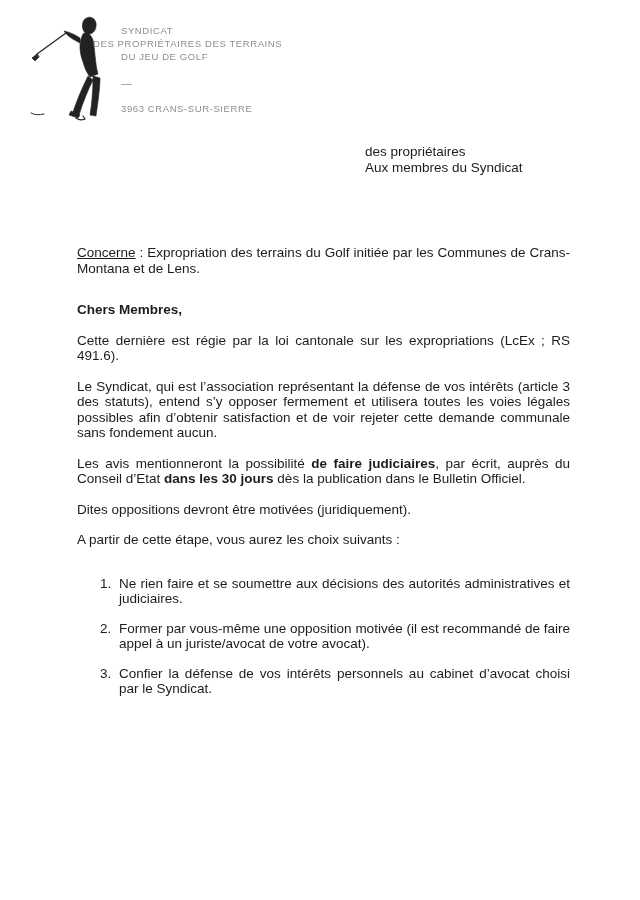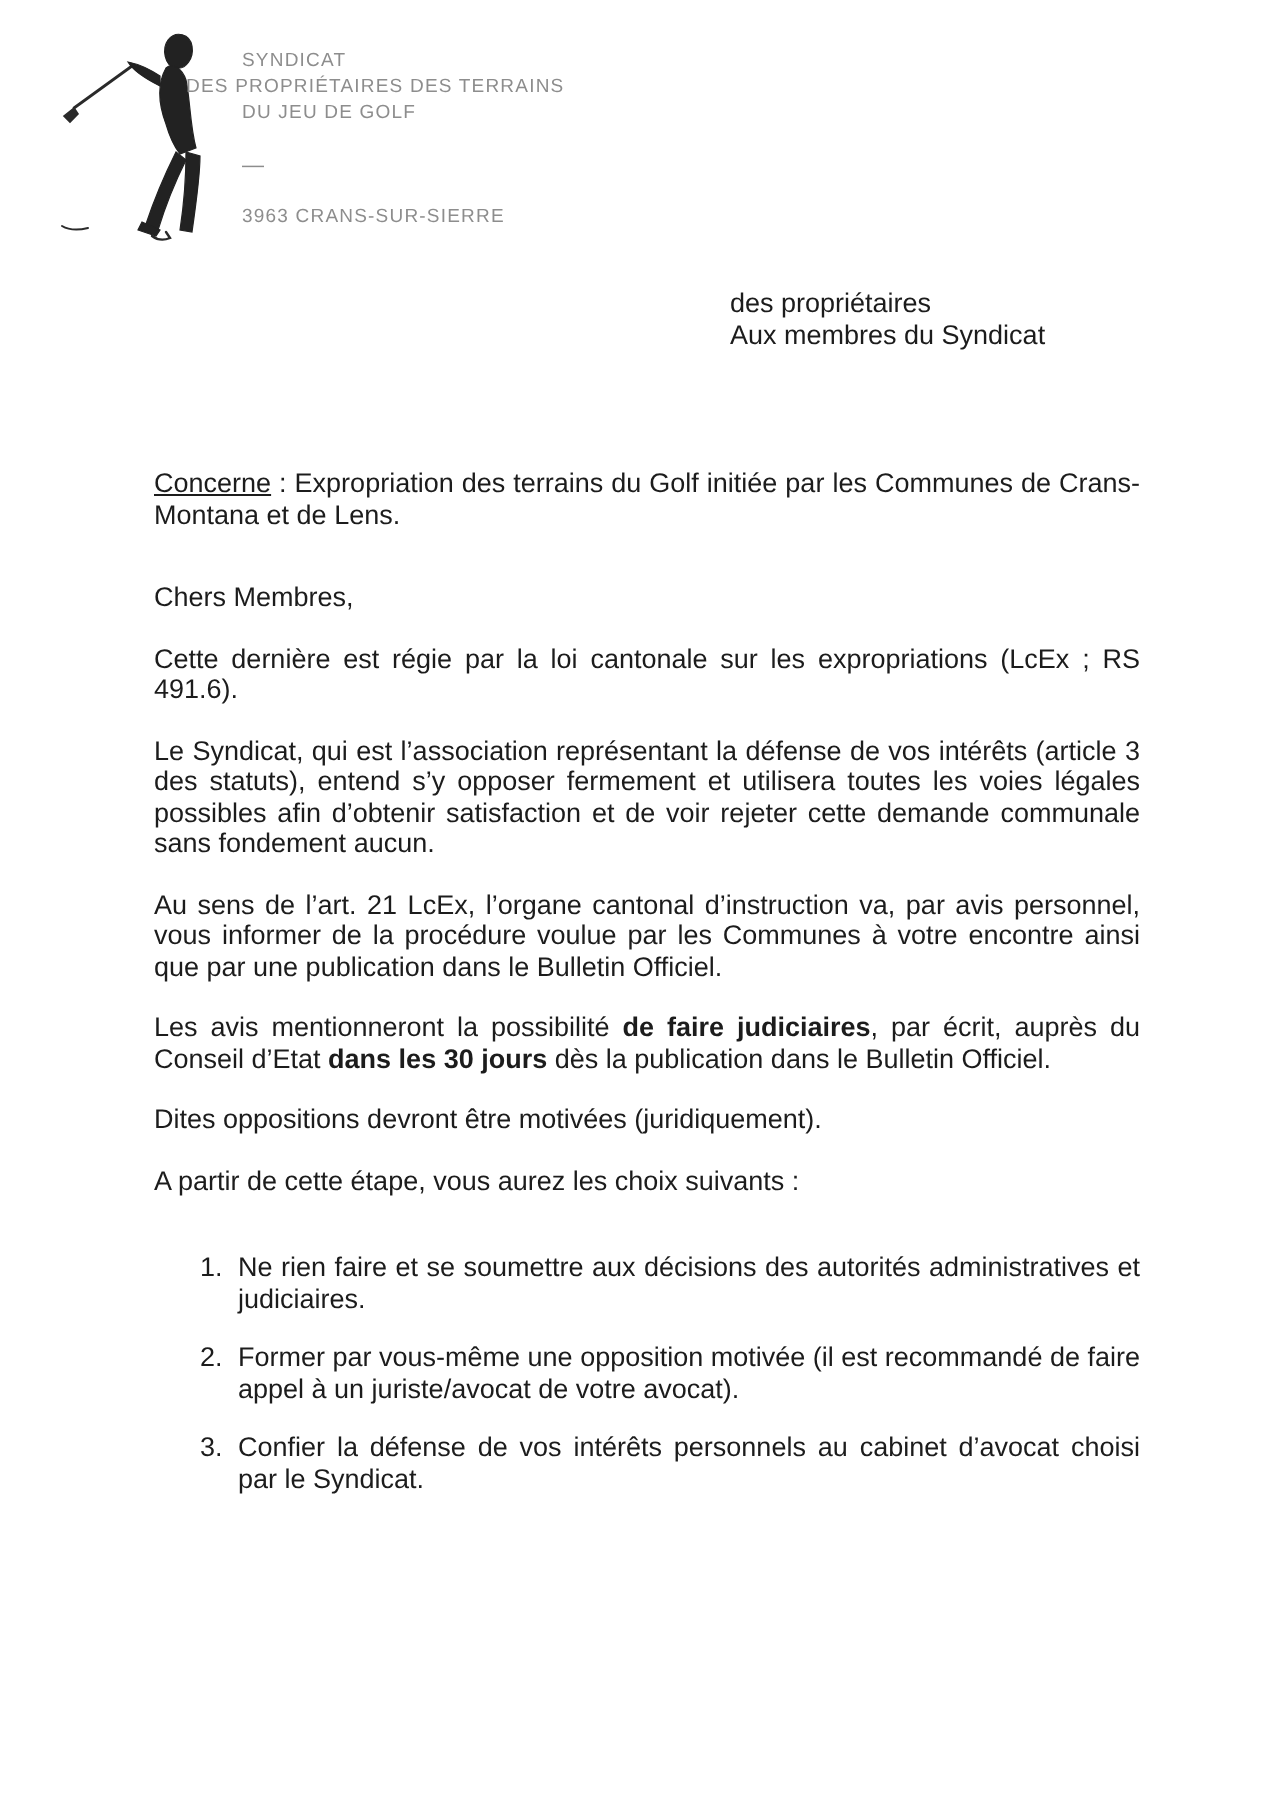--- a/index.html
+++ b/index.html
@@ -50,30 +50,30 @@
     top: 144px;
     font-size: 13.5px;
     line-height: 15.5px;
     color: #1c1c1c;
   }
 
   
   .body {
     position: absolute;
     left: 77px;
-    top: 234px;
+    top: 245px;
     width: 493px;
     font-size: 13.5px;
     line-height: 15.5px;
     text-align: justify;
   }
   .body p { margin: 0 0 15px 0; }
   p.subject { margin-bottom: 26px; }
   .subject-label { text-decoration: underline; }
-  p.salutation { margin-bottom: 15px; }
+  p.salutation { margin-bottom: 15px; font-weight: bold; }
   ol.choices {
     margin: 28px 0 0 0;
     padding-left: 38px;
   }
   ol.choices li {
     margin-bottom: 14px;
     padding-left: 4px;
     text-align: justify;
   }
   strong { font-weight: bold; }
@@ -128,21 +128,20 @@
 
     <p class="subject"><span class="subject-label">Concerne</span><span> : Expropriation des terrains du Golf initiée par les Communes de Crans-Montana et de Lens.</span></p>
 
     <p class="salutation">Chers Membres,</p>
 
 
     <p>Cette dernière est régie par la loi cantonale sur les expropriations (LcEx ; RS 491.6).</p>
 
     <p>Le Syndicat, qui est l’association représentant la défense de vos intérêts (article 3 des statuts), entend s’y opposer fermement et utilisera toutes les voies légales possibles afin d’obtenir satisfaction et de voir rejeter cette demande communale sans fondement aucun.</p>
 
-    <p>Au sens de l’art. 21 LcEx, l’organe cantonal d’instruction va, par avis personnel, vous informer de la procédure voulue par les Communes à votre encontre ainsi que par une publication dans le Bulletin Officiel.</p>
 
     <p><span>Les avis mentionneront la possibilité </span><strong>de faire judiciaires</strong><span>, par écrit, auprès du Conseil d’Etat </span><strong>dans les 30 jours</strong><span> dès la publication dans le Bulletin Officiel.</span></p>
 
     <p>Dites oppositions devront être motivées (juridiquement).</p>
 
     <p>A partir de cette étape, vous aurez les choix suivants :</p>
 
     <ol class="choices">
       <li>Ne rien faire et se soumettre aux décisions des autorités administratives et judiciaires.</li>
       <li>Former par vous-même une opposition motivée (il est recommandé de faire appel à un juriste/avocat de votre avocat).</li>

